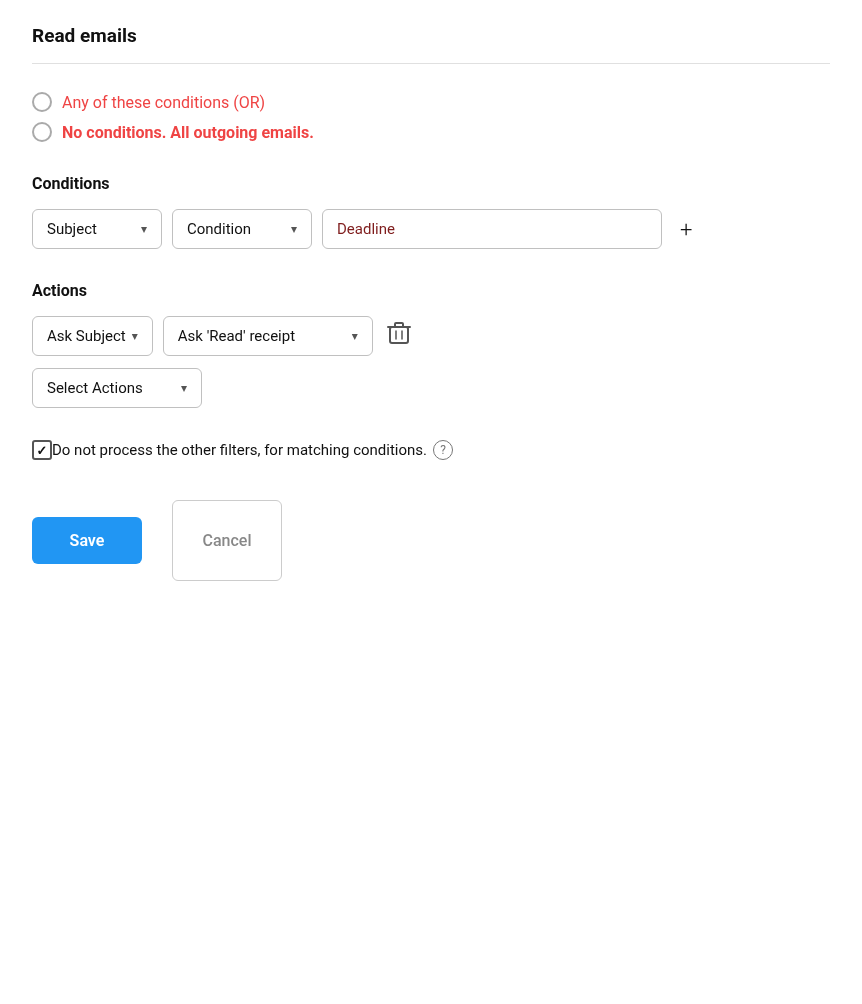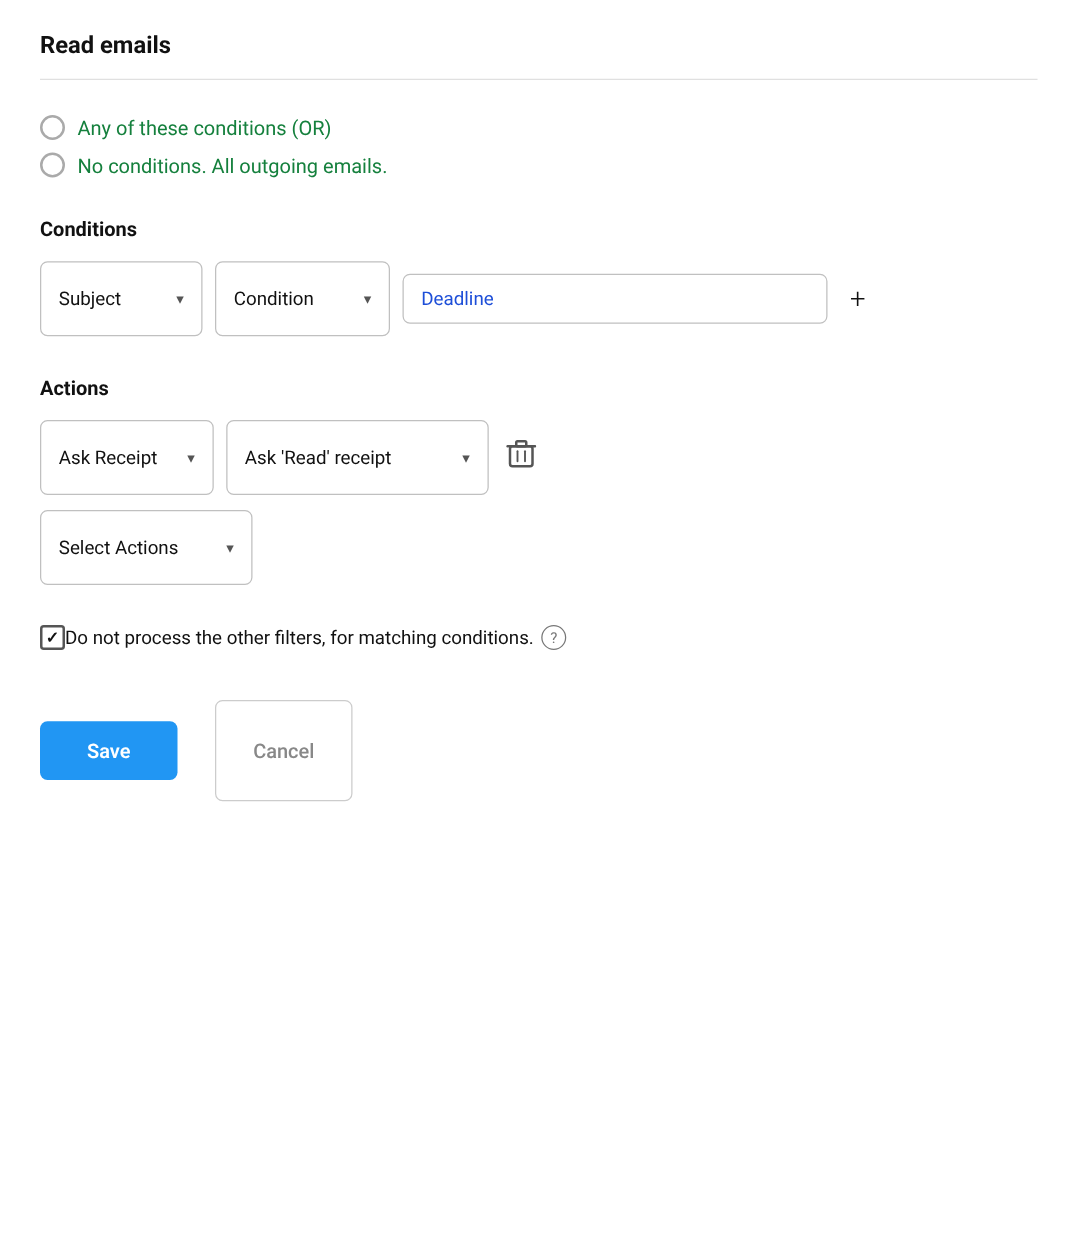--- a/index.html
+++ b/index.html
@@ -35,20 +35,21 @@
       font-size: 16px;
       font-weight: 700;
       margin-bottom: 16px;
       color: #111;
     }
 
     .radio-row {
       display: flex;
       align-items: flex-end;
       gap: 10px;
+      font-weight: bold;
     }
 
     .radio-row-inline {
       display: flex;
       align-items: center;
       gap: 48px;
       margin-bottom: 10px;
     }
 
     .radio-item {
@@ -77,41 +78,41 @@
     .radio-circle.selected::after {
       content: '';
       width: 10px;
       height: 10px;
       border-radius: 50%;
       background: #1a1a1a;
     }
 
     .radio-label {
       font-size: 16px;
-      color: #15803d;
+      color: #ef4444;
     }
 
     .conditions-section {
       margin-bottom: 32px;
     }
 
     .condition-row {
       display: flex;
       align-items: center;
       gap: 10px;
       margin-bottom: 12px;
     }
 
     .select-dropdown {
       display: flex;
       align-items: center;
-      gap: 24px;
+      gap: 6px;
       border: 1px solid #c0c0c0;
       border-radius: 6px;
-      padding: 20px 14px;
+      padding: 10px 14px;
       background: #fff;
       cursor: pointer;
       font-size: 15px;
       color: #111;
       min-width: 120px;
     }
 
     .select-dropdown .chevron {
       margin-left: auto;
       font-size: 12px;
@@ -124,21 +125,21 @@
 
     .contains-dropdown {
       min-width: 140px;
     }
 
     .text-input {
       border: 1px solid #c0c0c0;
       border-radius: 6px;
       padding: 10px 14px;
       font-size: 15px;
-      color: #1d4ed8;
+      color: #7f1d1d;
       width: 340px;
     }
 
     .plus-btn {
       font-size: 22px;
       color: #111;
       cursor: pointer;
       padding: 4px 8px;
       background: none;
       border: none;
@@ -287,21 +288,21 @@
     <input class="text-input" type="text" value="Deadline" style="">
     <button class="plus-btn">+</button>
   </div>
 </div>
 
 <div class="actions-section">
   <div class="section-label">Actions</div>
 
   <div class="action-row">
     <div class="select-dropdown">
-      <span>Ask Receipt</span>
+      <span>Ask Subject</span>
       <span class="chevron">▾</span>
     </div>
     <div class="select-dropdown" style="min-width:210px;">
       <span>Ask 'Read' receipt</span>
       <span class="chevron">▾</span>
     </div>
     <button class="delete-btn">
       <svg width="24" height="26" viewBox="0 0 24 26" fill="none" xmlns="http://www.w3.org/2000/svg">
         <rect x="3" y="6" width="18" height="16" rx="2" stroke="#555" stroke-width="2" fill="none"></rect>
         <line x1="1" y1="6" x2="23" y2="6" stroke="#555" stroke-width="2" stroke-linecap="round"></line>

